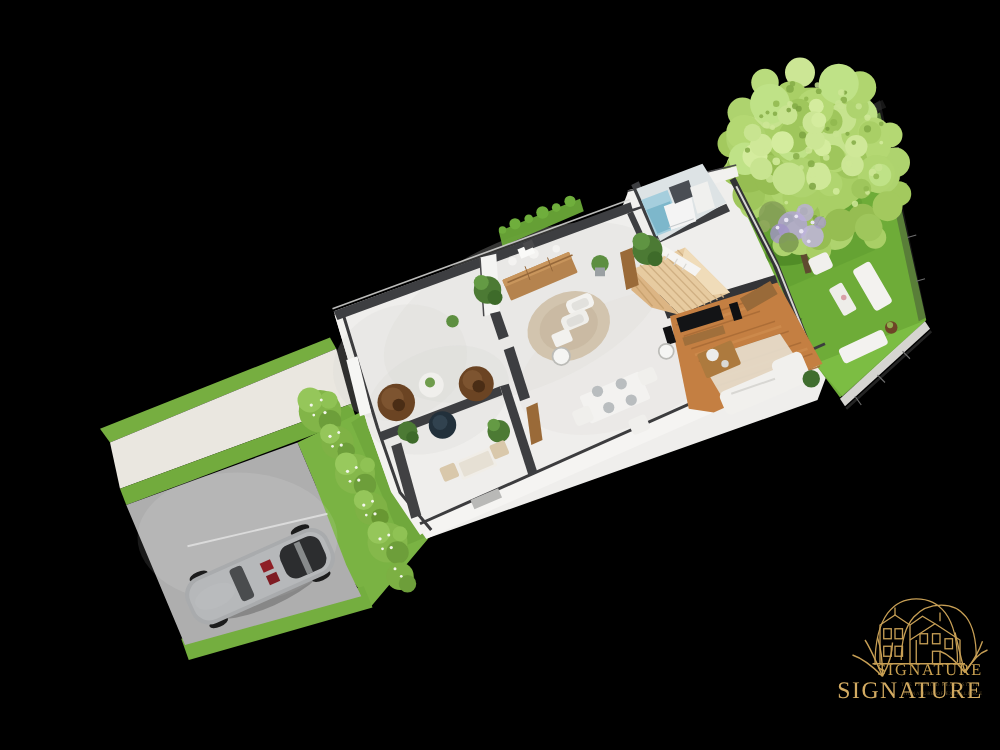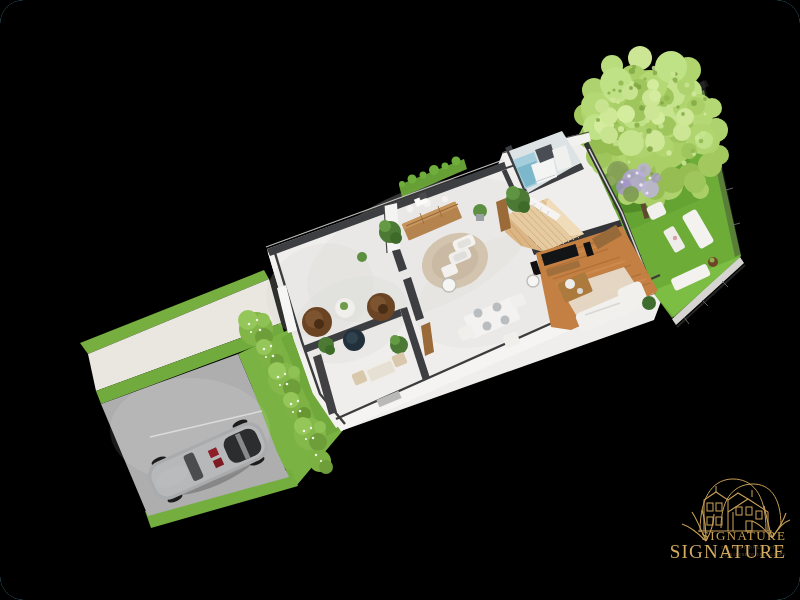--- a/index.html
+++ b/index.html
@@ -1,16 +1,16 @@
 <!DOCTYPE html>
 <html><head>
 <meta charset="utf-8">
 <style>
   html,body{margin:0;padding:0;background:#000;}
-  #stage{position:relative;width:800px;height:600px;background:#7dd3fc;overflow:hidden;border-radius:24px;}
+  #stage{position:relative;width:800px;height:600px;background:#7dd3fc;overflow:hidden;}
   svg{position:absolute;left:0;top:0;filter:blur(0.5px);}
   text{font-family:"Liberation Serif", serif;}
 </style>
 </head>
 <body>
 <div id="stage">
 <svg width="800" height="600" viewBox="0 0 800 600">
   <rect x="0" y="0" width="800" height="600" fill="#000000"></rect>
 
   <polygon points="80,343 264,270 269,279 88,354" fill="#76ae40"></polygon>

